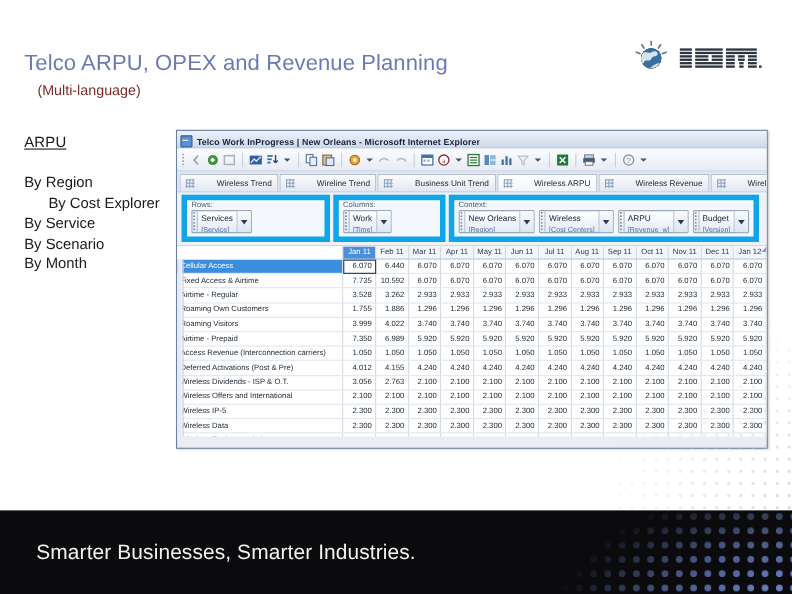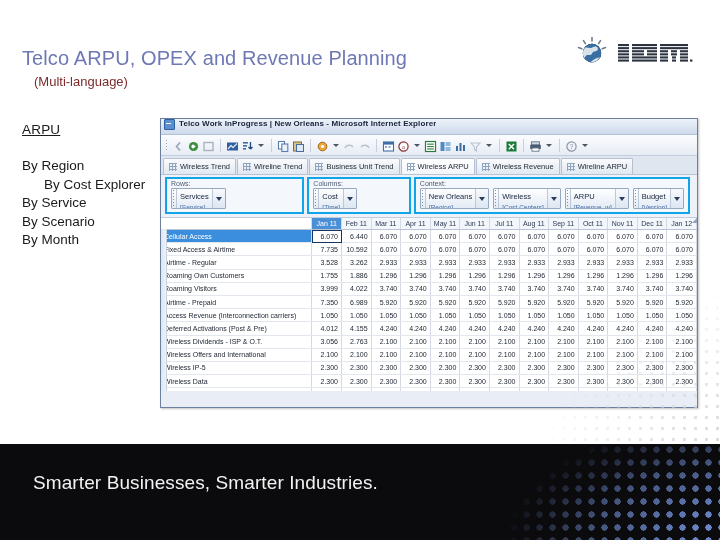--- a/index.html
+++ b/index.html
@@ -14,21 +14,21 @@
     position:absolute;right:0;bottom:70px;width:360px;height:300px;
     background-image:radial-gradient(circle, #d6d6d6 1.45px, transparent 1.6px);
     background-size:11px 11px;
     -webkit-mask-image:radial-gradient(ellipse 330px 280px at 118% 108%, #000 18%, rgba(0,0,0,.55) 48%, transparent 78%);
     mask-image:radial-gradient(ellipse 330px 280px at 118% 108%, #000 18%, rgba(0,0,0,.55) 48%, transparent 78%);
     pointer-events:none;
   }
 
   
   .footer{
-    position:absolute;left:0;bottom:0;width:720px;height:96px;
+    position:absolute;left:0;bottom:0;width:720px;height:76px;
     background:#0b0b0d;overflow:hidden;
   }
   .footer-dots{
     position:absolute;right:0;top:-40px;width:330px;height:170px;
     background-image:radial-gradient(circle, #6b86c8 3.0px, transparent 3.3px);
     background-size:13px 13px;
     -webkit-mask-image:radial-gradient(ellipse 300px 150px at 112% 80%, #000 20%, rgba(0,0,0,.6) 55%, transparent 85%);
     mask-image:radial-gradient(ellipse 300px 150px at 112% 80%, #000 20%, rgba(0,0,0,.6) 55%, transparent 85%);
   }
   .footer-text{
@@ -60,21 +60,21 @@
     position:absolute;left:160px;top:118px;width:536px;height:288px;
     background:#e9eef6;
     border:1px solid #6b7f9e;
     box-shadow:1px 1px 2px rgba(0,0,0,.25);
     overflow:hidden;
   }
   .ie-titlebar{
     height:15px;
     background:linear-gradient(to bottom,#eef3fb 0%,#dfe7f3 45%,#cdd9ea 100%);
     border-bottom:1px solid #b3c2d6;
-    display:flex;align-items:flex-start;padding:0 3px;
+    display:flex;align-items:flex-end;padding:0 3px;
   }
   .ie-ticon{
     width:9px;height:9px;margin-right:4px;flex:0 0 auto;
     background:#5b8fd0;border:1px solid #2e5f9e;border-radius:1px;
     position:relative;
   }
   .ie-ticon:after{
     content:"";position:absolute;left:1px;top:3px;width:5px;height:1px;background:#fff;
   }
   .ie-title-text{
@@ -97,21 +97,21 @@
     width:0;height:0;border-left:3px solid transparent;border-right:3px solid transparent;
     border-top:3px solid #4a5568;margin:0 2px;flex:0 0 auto;align-self:center;
   }
 
   
   .ie-tabs{
     height:18px;background:#dfe6f0;border-bottom:1px solid #b9c5d6;
     display:flex;align-items:flex-end;padding:0 2px;gap:1px;
   }
   .ie-tab{
-    height:15px;display:flex;align-items:center;gap:3px;
+    height:15px;display:flex;align-items:center;gap:20px;
     padding:0 5px;font-size:7.5px;color:#1f2733;white-space:nowrap;
     background:linear-gradient(to bottom,#fafbfd,#e2e8f1);
     border:1px solid #b5c1d2;border-bottom:none;
     border-radius:2px 2px 0 0;
     text-align:right;
   }
   .ie-tab.active{background:linear-gradient(to bottom,#ffffff,#f2f5fa);}
   .tab-grid{
     width:8px;height:8px;flex:0 0 auto;
     background:
@@ -121,21 +121,21 @@
       linear-gradient(#8fa4bd,#8fa4bd) 0 0/1px 100% no-repeat,
       linear-gradient(#8fa4bd,#8fa4bd) 3px 0/1px 100% no-repeat,
       linear-gradient(#8fa4bd,#8fa4bd) 6px 0/1px 100% no-repeat;
   }
 
   
   .sel-panel{
     background:#eef2f8;border-bottom:1px solid #c2cddc;
     padding:2px 4px 3px 4px;display:flex;gap:0;position:relative;
   }
-  .sel-group{border:2px solid #0ea5e9;background:#f4f7fb;padding:1px 4px 3px 4px;margin-right:3px;}
+  .sel-group{border:5px solid #0ea5e9;background:#f4f7fb;padding:1px 4px 3px 4px;margin-right:3px;}
   .sel-group.rows{width:128px;}
   .sel-group.cols{width:92px;}
   .sel-group.ctx{flex:1;}
   .sel-legend{font-size:7px;color:#4b5b72;margin-bottom:1px;}
   .sel-row{display:flex;gap:4px;}
   .combo{
     display:flex;align-items:stretch;height:19px;
     background:linear-gradient(to bottom,#ffffff,#e3ebf5);
     border:1px solid #97a9c0;border-radius:1px;
   }
@@ -447,21 +447,21 @@
         </div>
       </div>
     </div>
 
     <div class="sel-group cols">
       <div class="sel-legend">Columns:</div>
       <div class="sel-row">
         <div class="combo">
           <span class="combo-grip"></span>
           <span class="combo-body">
-            <span class="combo-main">Cost</span><br>
+            <span class="combo-main">Work</span><br>
             <span class="combo-sub">[Time]</span>
           </span>
           <span class="combo-arrow">
               <i></i>
             </span>
         </div>
       </div>
     </div>
 
     <div class="sel-group ctx">

